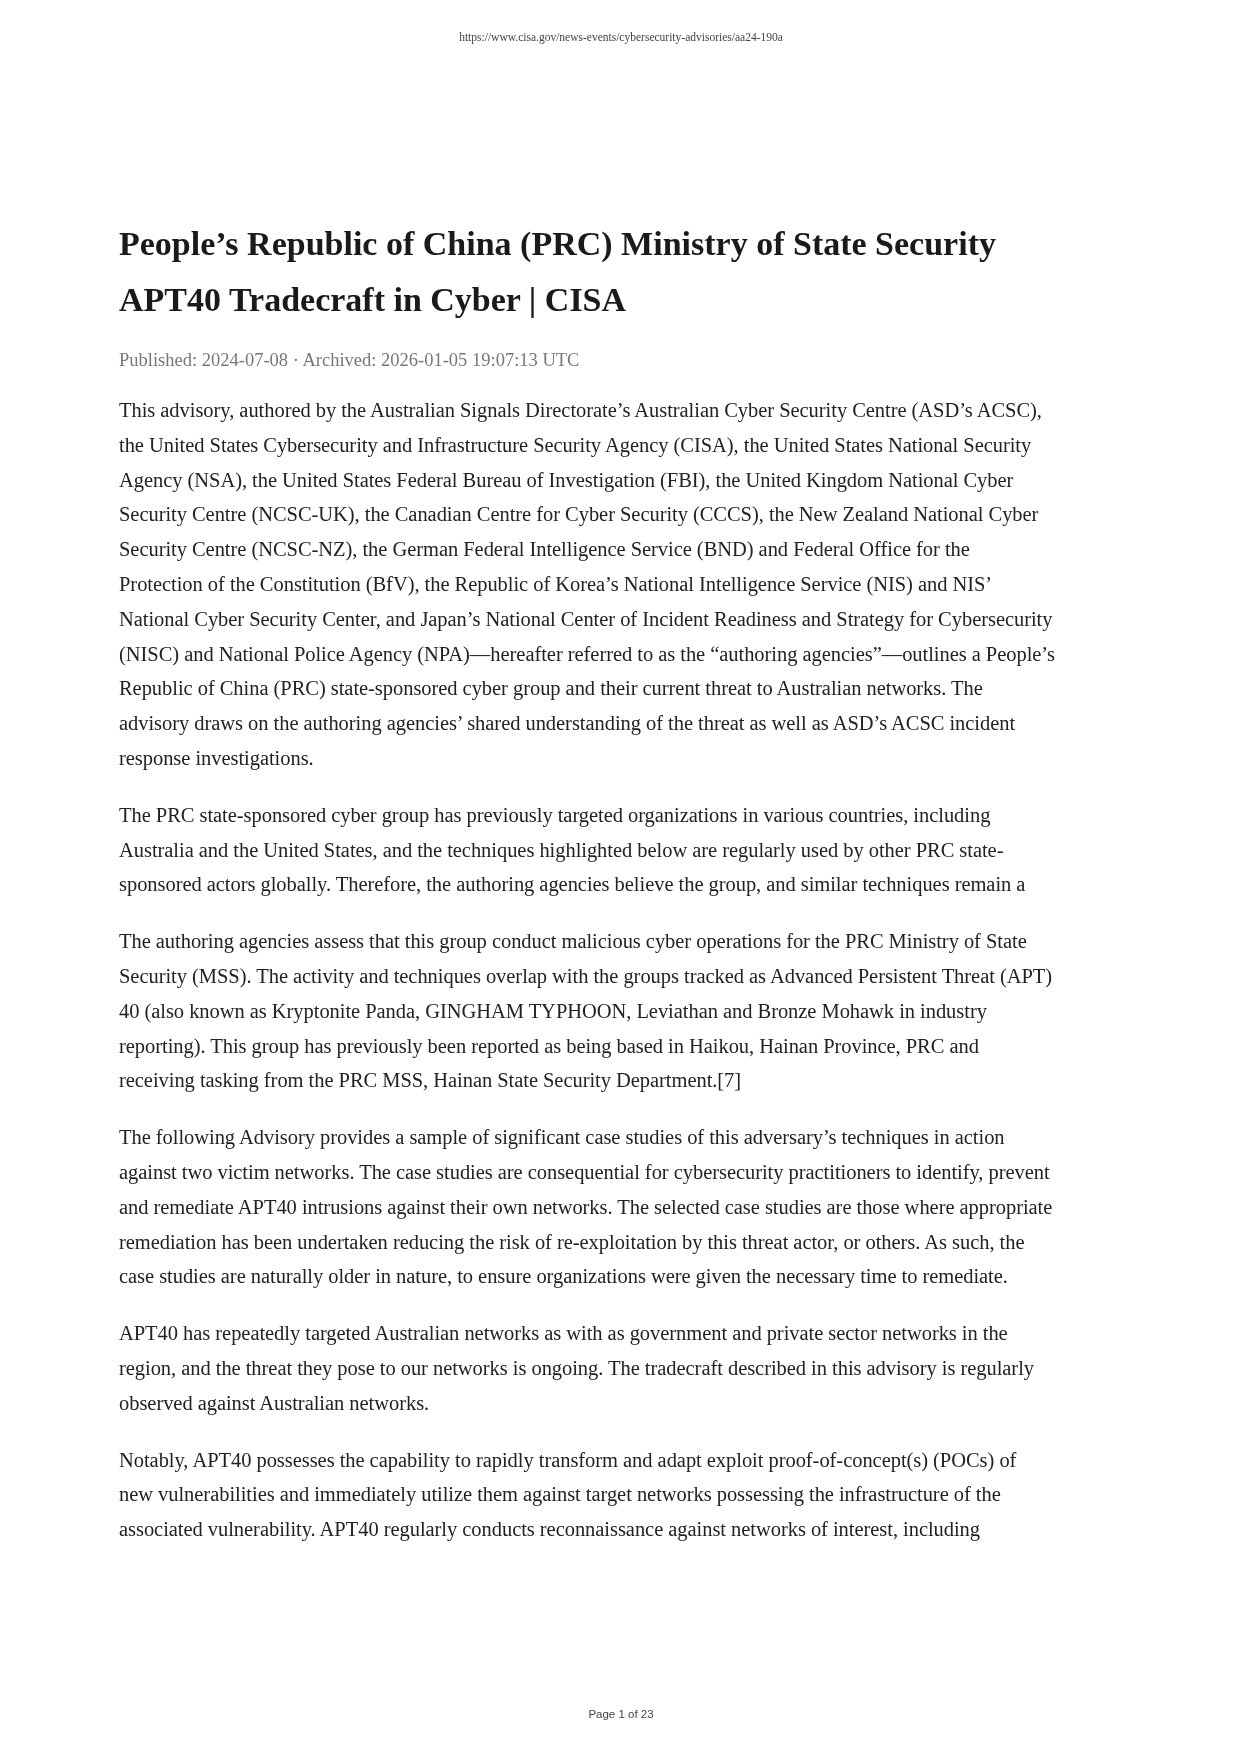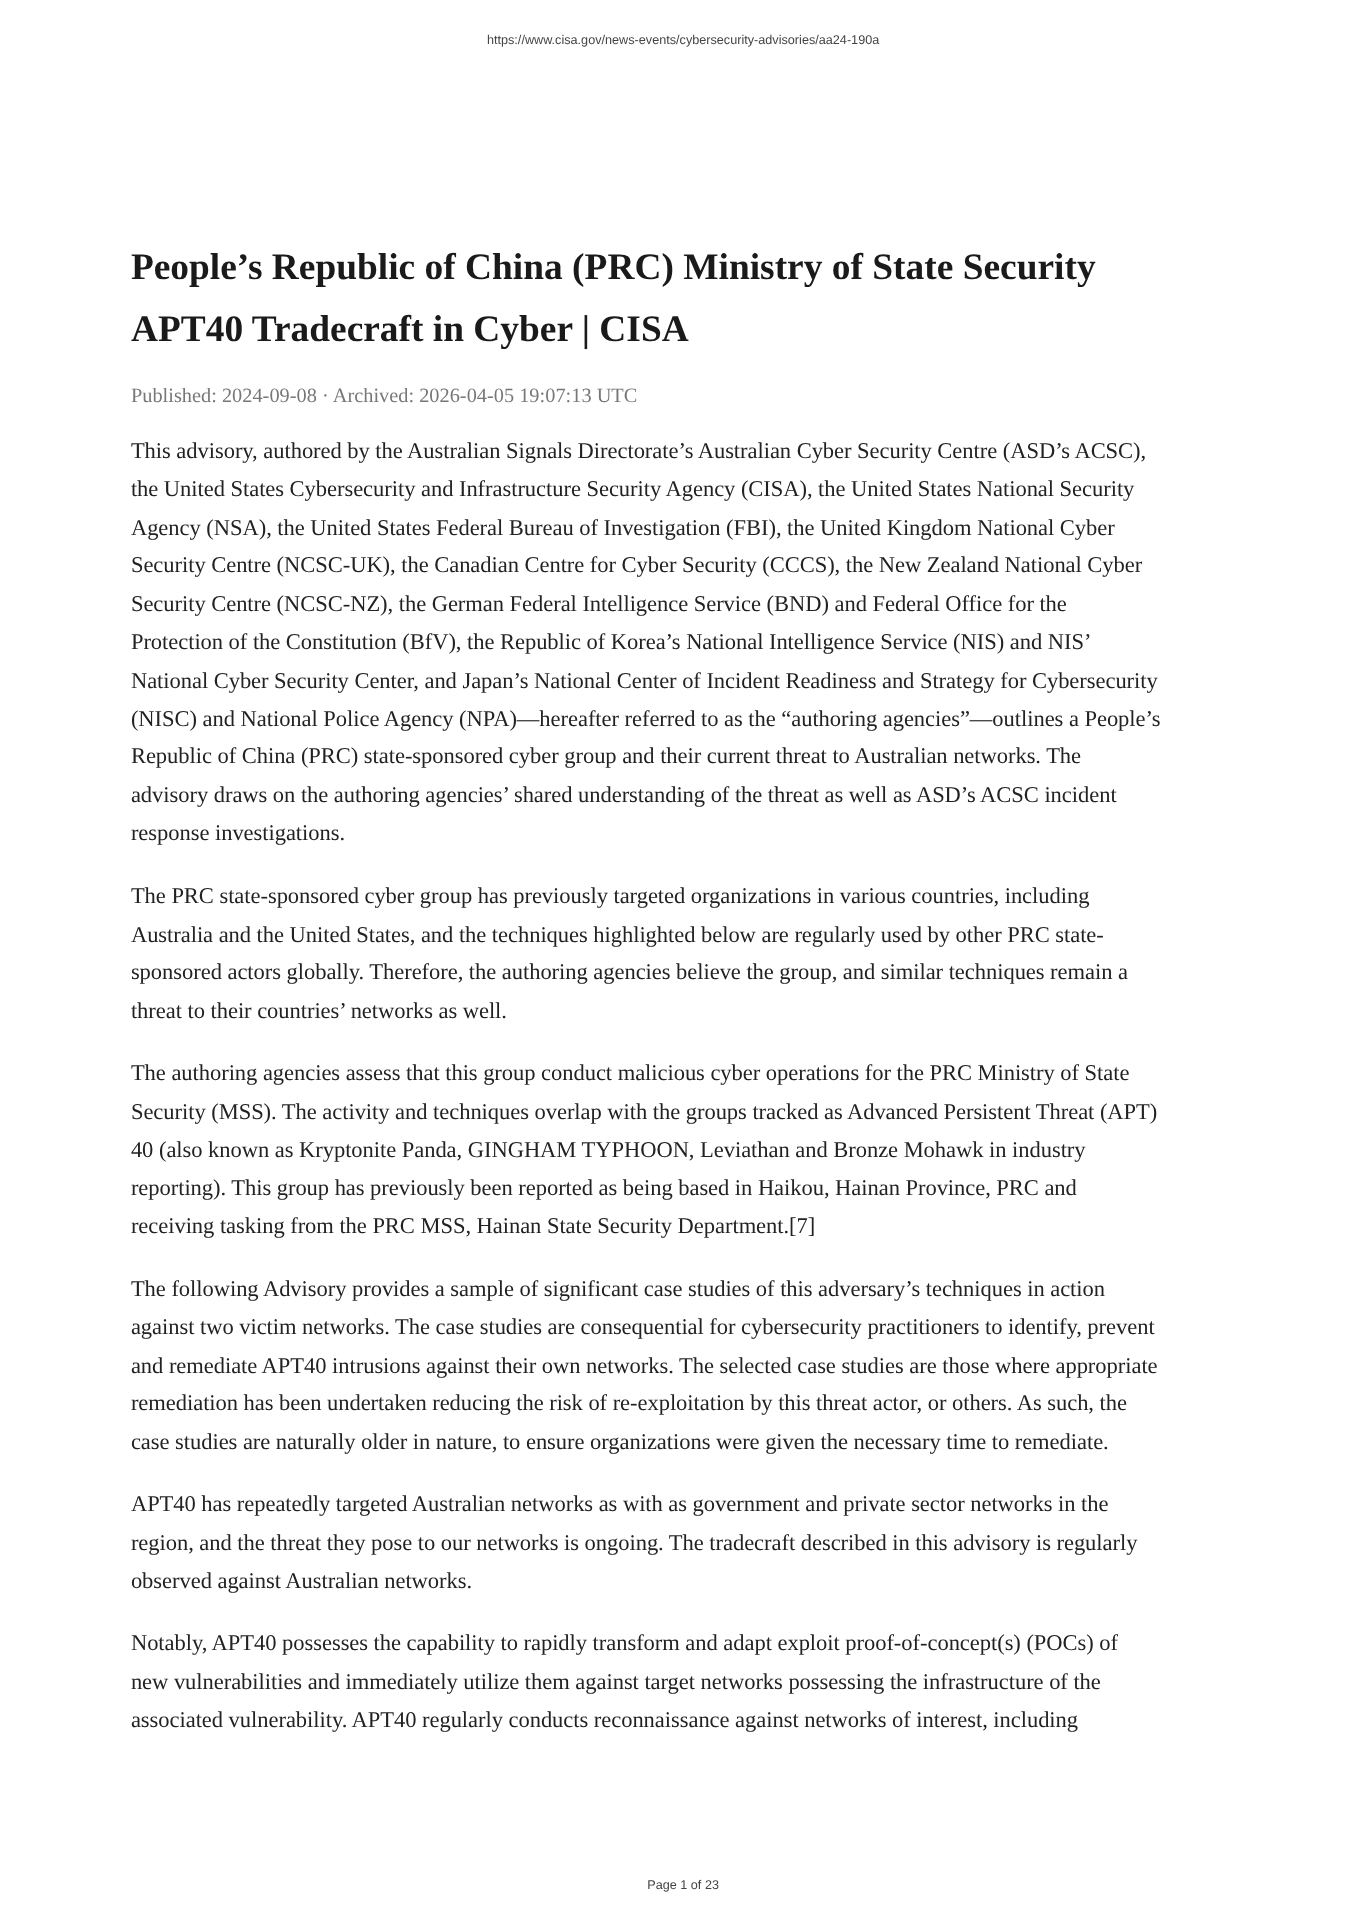--- a/index.html
+++ b/index.html
@@ -1,19 +1,19 @@
 <!DOCTYPE html>
 <html><head>
 <meta charset="utf-8">
 <style>
   html, body { margin: 0; padding: 0; background: #ffffff; }
   body { width: 1242px; height: 1756px; position: relative; overflow: hidden; }
   .url-header {
     position: absolute; top: 31px; left: 0; width: 1242px; text-align: center;
-    font-family: Liberation Sans, sans-serif; font-size: 11.5px; color: #444;
+    font-family: Liberation Serif, serif; font-size: 11.5px; color: #444;
   }
   .content { position: absolute; left: 119px; top: 216px; width: 1010px; }
   h1.title {
     margin: 0; font-family: "Liberation Serif", serif; font-weight: bold;
     font-size: 34px; line-height: 56px; color: #1a1a1a;
   }
   .meta {
     margin-top: 20px; font-family: "Liberation Serif", serif; font-size: 18.5px;
     color: #777; line-height: 24px;
   }
@@ -32,41 +32,40 @@
 </head>
 <body>
 
 <div class="url-header">https://www.cisa.gov/news-events/cybersecurity-advisories/aa24-190a</div>
 
 <div class="content">
   <h1 class="title">
     <span style="display:block">People’s Republic of China (PRC) Ministry of State Security</span>
     <span style="display:block">APT40 Tradecraft in Cyber | CISA</span>
   </h1>
-  <div class="meta">Published: 2024-09-08 · Archived: 2026-04-05 19:07:13 UTC</div>
+  <div class="meta">Published: 2024-07-08 · Archived: 2026-01-05 19:07:13 UTC</div>
 
   <div id="paragraphs">
       <p class="body-para p1">
         <span class="ln">This advisory, authored by the Australian Signals Directorate’s Australian Cyber Security Centre (ASD’s ACSC),</span>
         <span class="ln">the United States Cybersecurity and Infrastructure Security Agency (CISA), the United States National Security</span>
         <span class="ln">Agency (NSA), the United States Federal Bureau of Investigation (FBI), the United Kingdom National Cyber</span>
         <span class="ln">Security Centre (NCSC-UK), the Canadian Centre for Cyber Security (CCCS), the New Zealand National Cyber</span>
         <span class="ln">Security Centre (NCSC-NZ), the German Federal Intelligence Service (BND) and Federal Office for the</span>
         <span class="ln">Protection of the Constitution (BfV), the Republic of Korea’s National Intelligence Service (NIS) and NIS’</span>
         <span class="ln">National Cyber Security Center, and Japan’s National Center of Incident Readiness and Strategy for Cybersecurity</span>
         <span class="ln">(NISC) and National Police Agency (NPA)—hereafter referred to as the “authoring agencies”—outlines a People’s</span>
         <span class="ln">Republic of China (PRC) state-sponsored cyber group and their current threat to Australian networks. The</span>
         <span class="ln">advisory draws on the authoring agencies’ shared understanding of the threat as well as ASD’s ACSC incident</span>
         <span class="ln">response investigations.</span>
       </p>
       <p class="body-para pgap">
         <span class="ln">The PRC state-sponsored cyber group has previously targeted organizations in various countries, including</span>
         <span class="ln">Australia and the United States, and the techniques highlighted below are regularly used by other PRC state-</span>
         <span class="ln">sponsored actors globally. Therefore, the authoring agencies believe the group, and similar techniques remain a</span>
-        <span class="ln">threat to their countries’ networks as well.</span>
       </p>
       <p class="body-para pgap">
         <span class="ln">The authoring agencies assess that this group conduct malicious cyber operations for the PRC Ministry of State</span>
         <span class="ln">Security (MSS). The activity and techniques overlap with the groups tracked as Advanced Persistent Threat (APT)</span>
         <span class="ln">40 (also known as Kryptonite Panda, GINGHAM TYPHOON, Leviathan and Bronze Mohawk in industry</span>
         <span class="ln">reporting). This group has previously been reported as being based in Haikou, Hainan Province, PRC and</span>
         <span class="ln">receiving tasking from the PRC MSS, Hainan State Security Department.[7]</span>
       </p>
       <p class="body-para pgap">
         <span class="ln">The following Advisory provides a sample of significant case studies of this adversary’s techniques in action</span>

